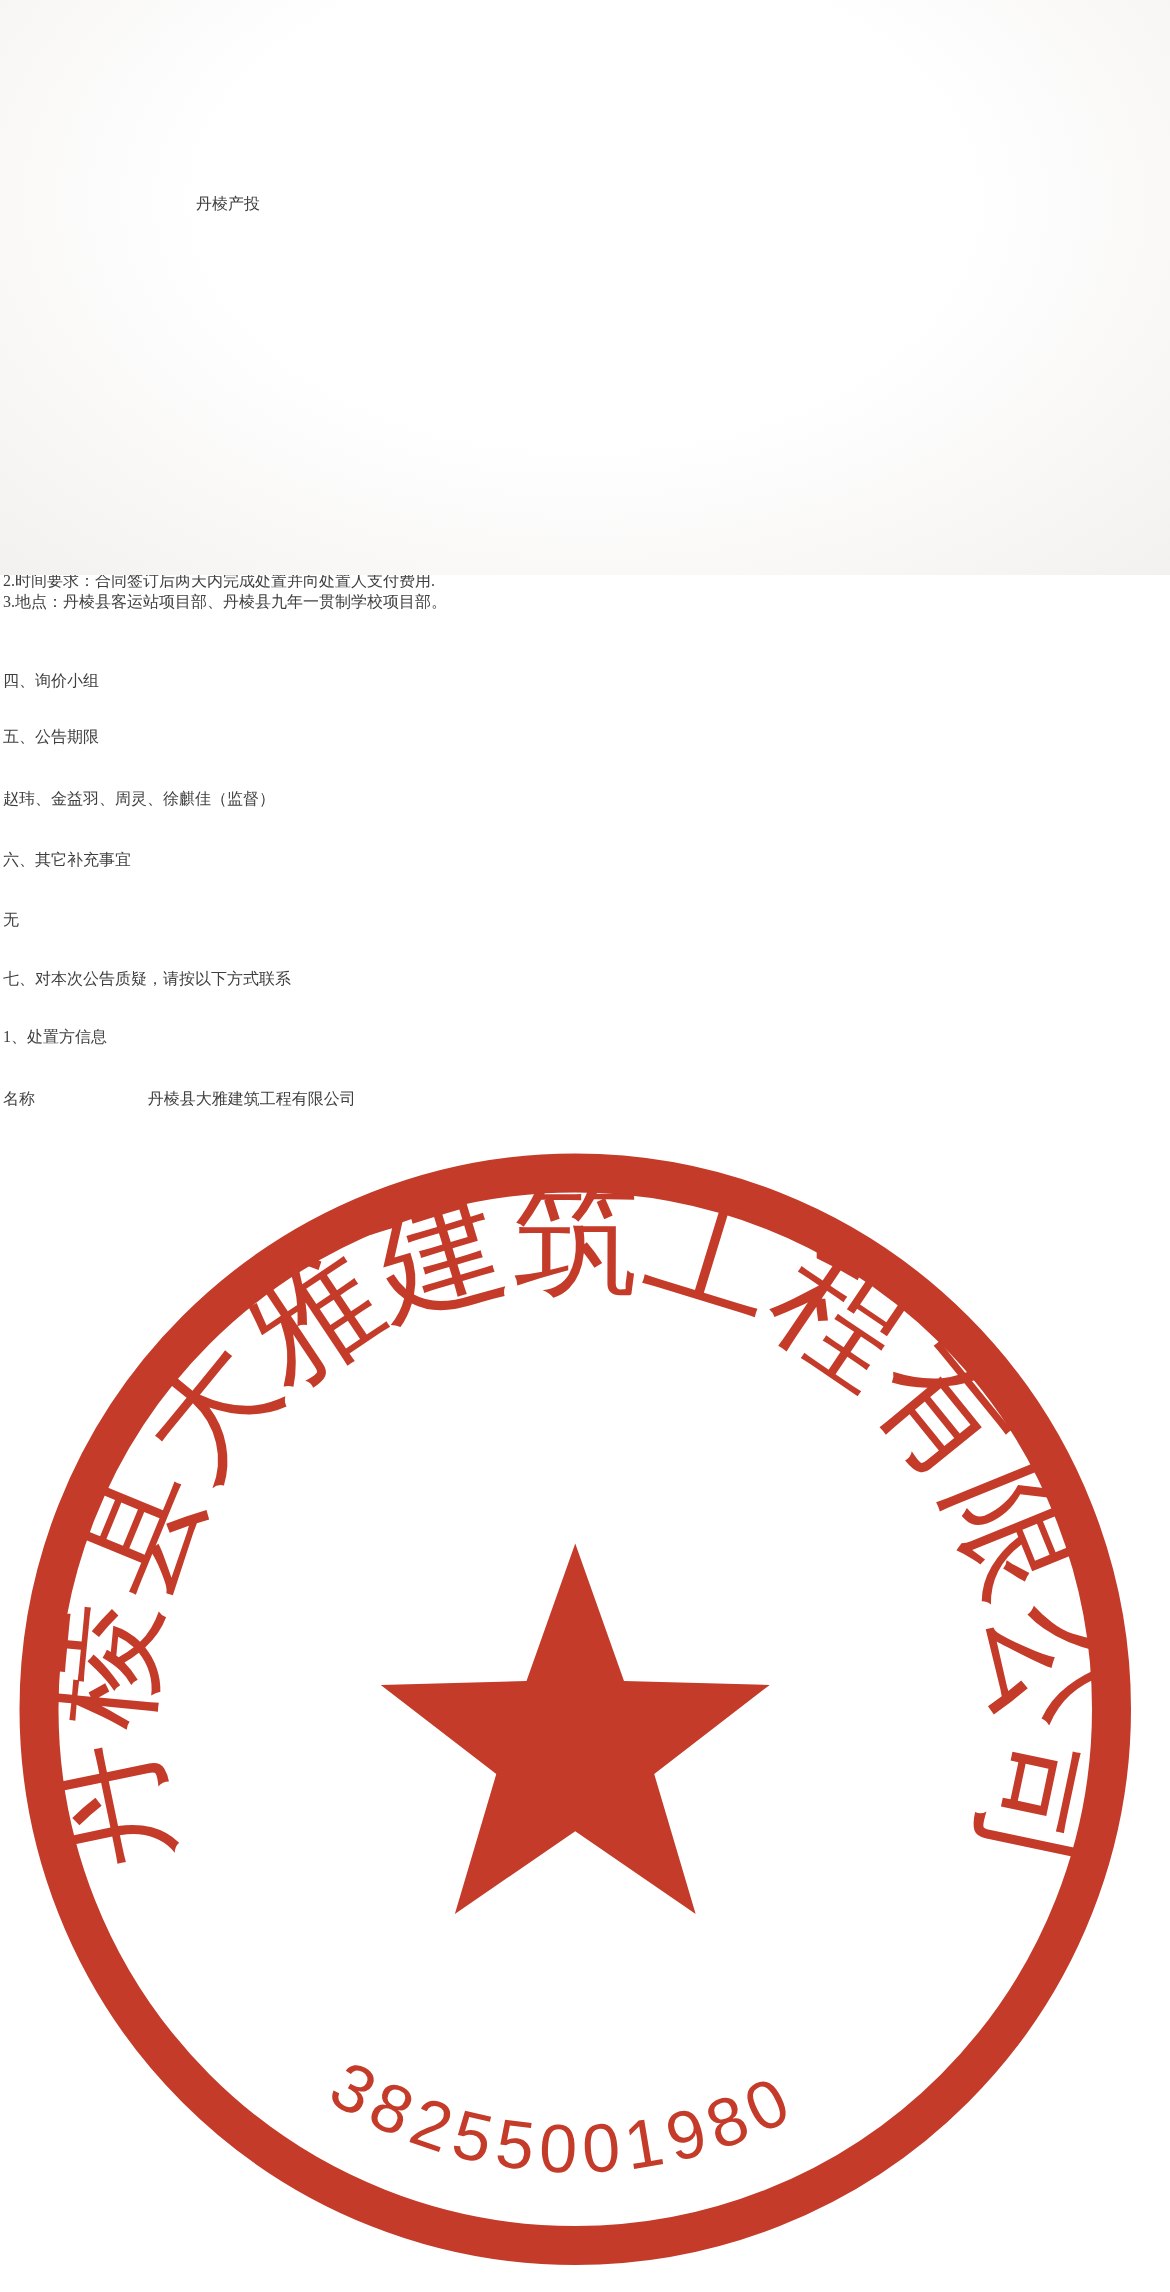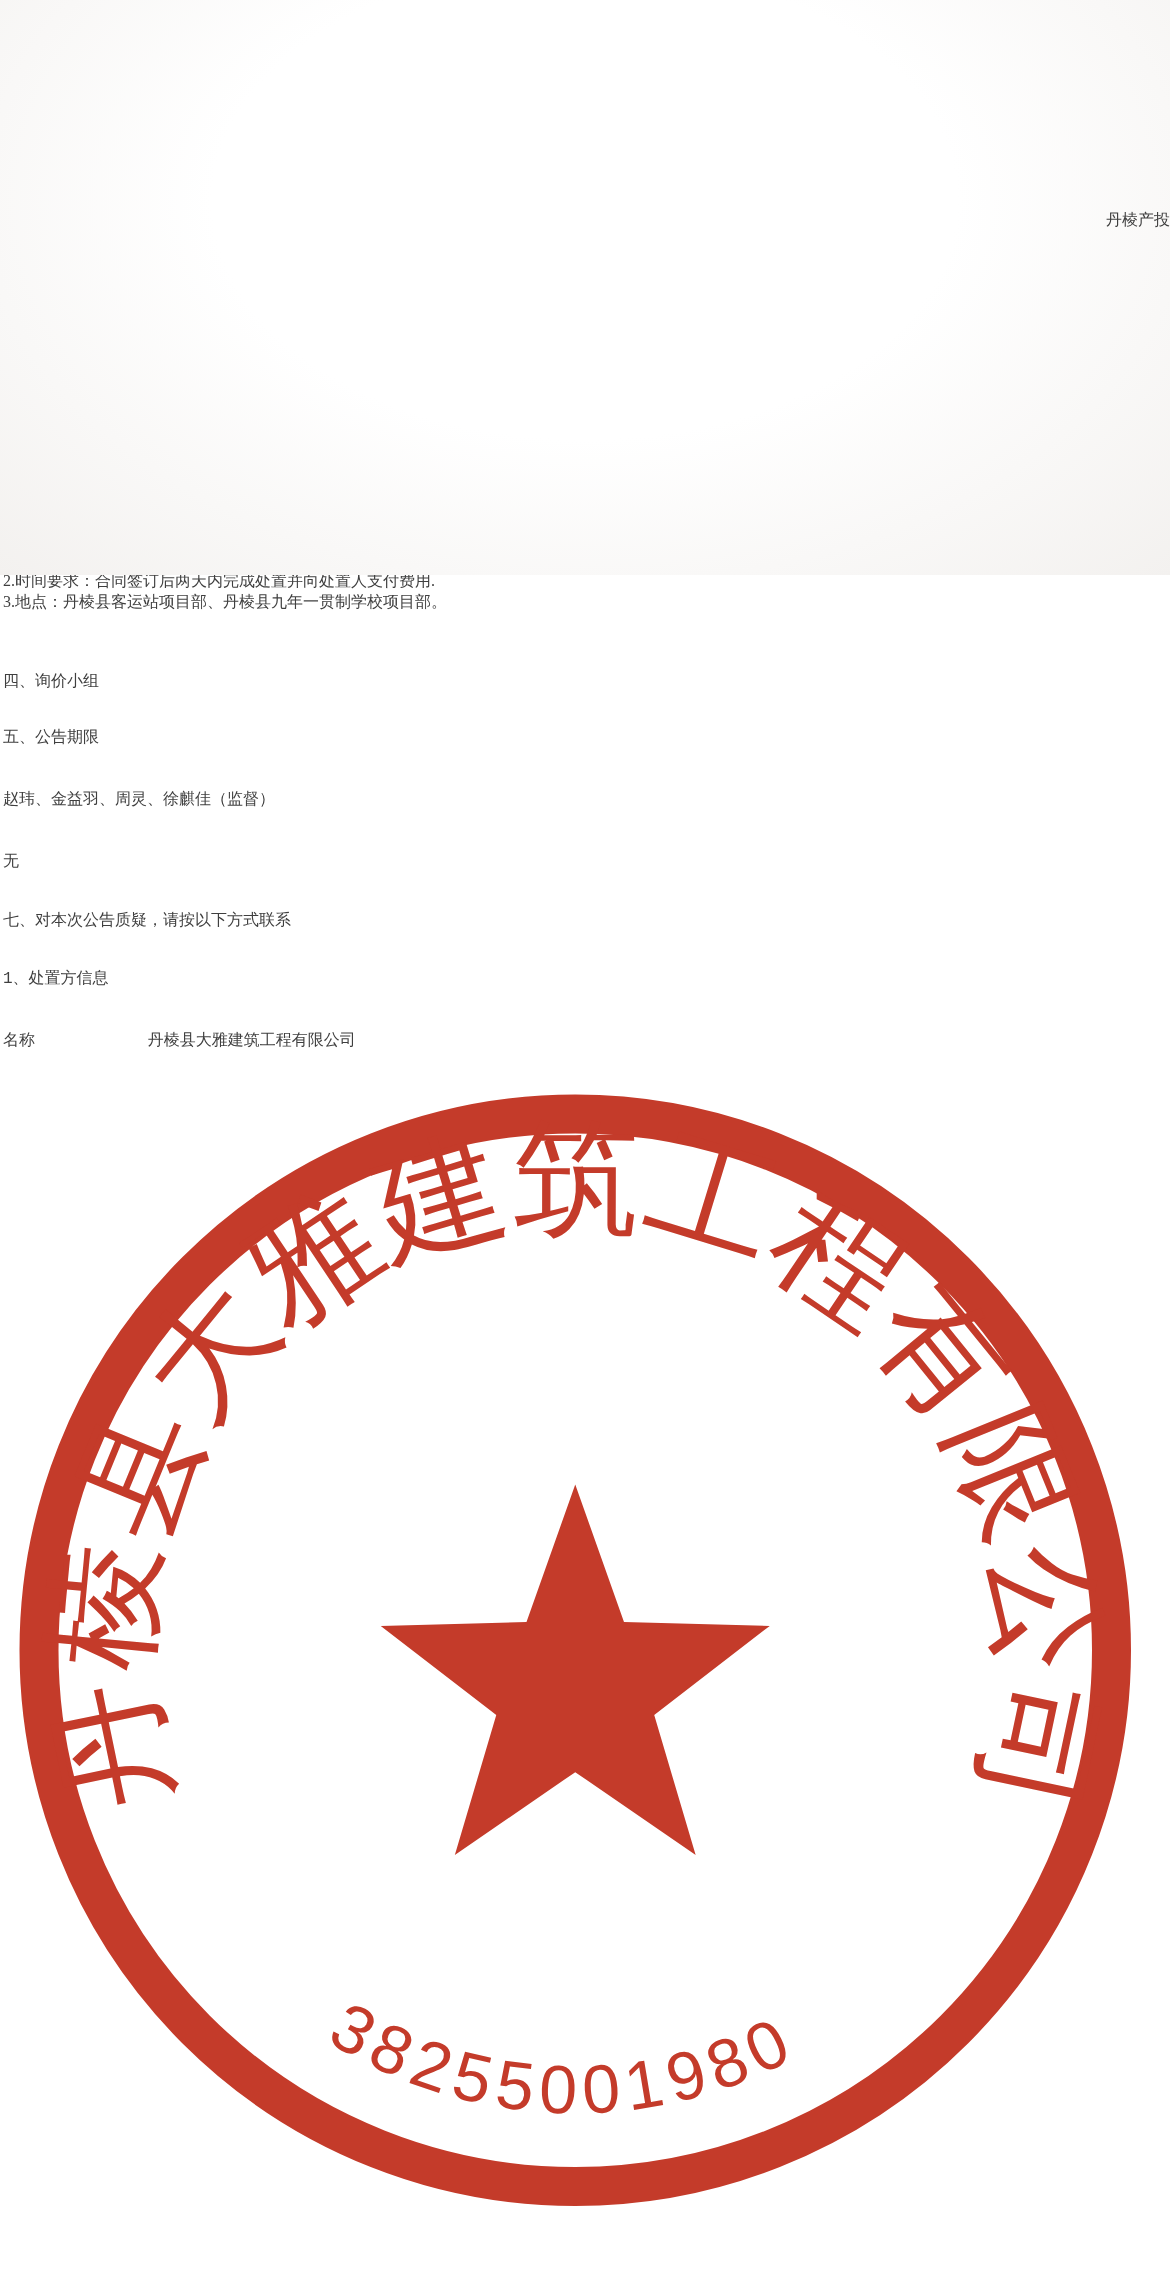--- a/index.html
+++ b/index.html
@@ -10,22 +10,22 @@
   .page{
     position:relative;width:1170px;height:2292px;overflow:hidden;
     background:#ffffff;font-family:"Liberation Serif","DejaVu Serif",serif;color:var(--ink);
   }
   
   .hero{
     position:absolute;top:0;left:0;width:1170px;height:575px;
     background:radial-gradient(ellipse at 50% 35%, #ffffff 45%, #f3f1ef 100%);
   }
   .brand-row{
-    position:absolute;top:105px;left:0;width:1170px;height:230px;
-    display:flex;align-items:center;justify-content:flex-end;gap:46px;
+    position:absolute;top:89px;left:0;width:1170px;height:230px;
+    display:flex;align-items:center;justify-content:flex-start;gap:46px;
   }
   .logo-mark{position:relative;width:150px;height:212px;filter:drop-shadow(-10px 12px 10px rgba(90,60,40,.18));}
   .logo-mark .blk{position:absolute;background:linear-gradient(135deg,#c austin;}
   .blk{position:absolute;background:linear-gradient(135deg,#c48f63 0%,#a9744b 45%,#8f5f3a 100%);}
   .b-l1{left:0;top:0;width:26px;height:96px;}
   .b-l2{left:0;top:104px;width:26px;height:96px;}
   .b-m1{left:35px;top:0;width:80px;height:96px;}
   .b-m2{left:35px;top:104px;width:80px;height:108px;}
   .b-r1{left:124px;top:0;width:26px;height:96px;}
   .b-r2{left:124px;top:104px;width:26px;height:96px;}
@@ -137,27 +137,30 @@
           </tr>
           <tr style="height: 50px;">
             <td colspan="2" class="full-cell">四、询价小组</td>
           </tr>
           <tr style="height: 59px;">
             <td colspan="2" class="full-cell">五、公告期限</td>
           </tr>
           <tr style="height: 61px;">
             <td colspan="2" class="full-cell">赵玮、金益羽、周灵、徐麒佳（监督）</td>
           </tr>
+          <tr style="height: 57px;">
+            <td colspan="2" class="full-cell">六、其它补充事宜</td>
+          </tr>
           <tr style="height: 58px;">
             <td colspan="2" class="full-cell">无</td>
           </tr>
           <tr style="height: 57px;">
             <td colspan="2" class="full-cell">七、对本次公告质疑，请按以下方式联系</td>
           </tr>
-          <tr style="height: 55px; font-family: Liberation Mono, monospace;">
+          <tr style="height: 55px;">
             <td colspan="2" class="full-cell">1、处置方信息</td>
           </tr>
           <tr style="height: 65px; margin-left: 24px;">
             <td class="label-cell">名称</td>
             <td class="value-cell">丹棱县大雅建筑工程有限公司</td>
           </tr>
         </tbody>
     </table>
   </div>
 

